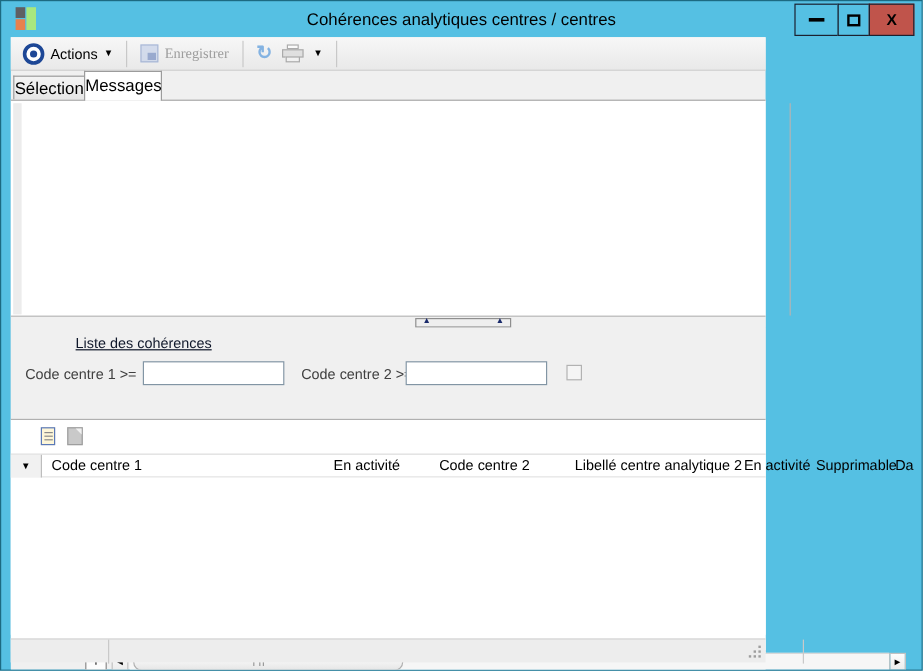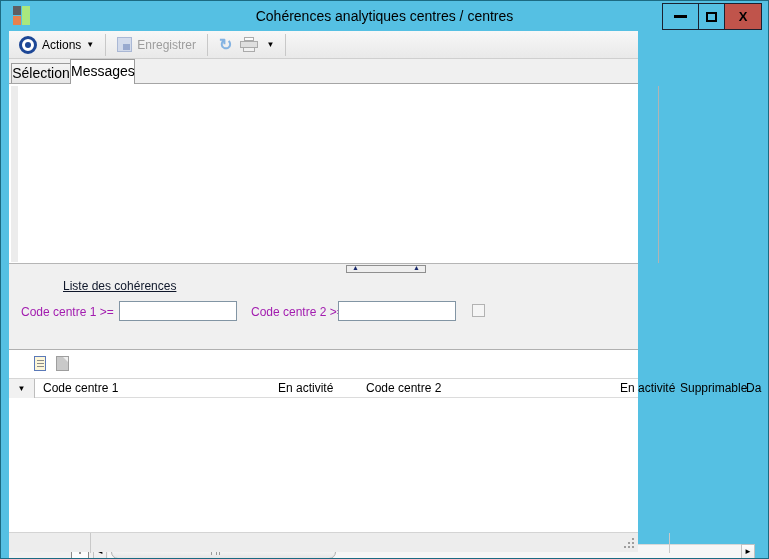--- a/index.html
+++ b/index.html
@@ -22,21 +22,21 @@
   .max-glyph{width:11px;height:10px;border:2px solid #000;display:block;background:transparent;}
 
   
   .inner{position:absolute;left:8px;top:30px;width:629px;height:521px;background:#f0f0f0;}
 
   
   .toolbar{position:absolute;left:0;top:0;width:100%;height:28px;background:linear-gradient(#f7f7f7,#e9e9e9);border-bottom:1px solid #cfcfcf;display:flex;align-items:center;padding-left:6px;}
   .tb-sep{width:1px;height:22px;background:#c8c8c8;margin:0 7px;}
   .tb-btn{display:flex;align-items:center;gap:5px;padding:2px 4px;cursor:pointer;}
   .tb-label{font-size:12px;color:#000;}
-  .tb-label.disabled{color:#9d9d9d;}
+  .tb-label.disabled{color:#9d9d9d;font-family:Liberation Serif, serif;}
   .caret{font-size:8px;color:#000;line-height:1;}
   .target-icon{width:18px;height:18px;border:3px solid #1d4796;border-radius:50%;background:#fff;display:flex;align-items:center;justify-content:center;}
   .target-icon span{width:6px;height:6px;border-radius:50%;background:#1d4796;display:block;}
   .save-icon{width:15px;height:15px;background:#c9d4ea;border:1px solid #93a6cd;position:relative;opacity:.75;}
   .save-icon span{position:absolute;right:1px;bottom:1px;width:7px;height:6px;background:#7d93c4;display:block;}
   .refresh-icon{font-size:16px;line-height:16px;color:#84b3e2;font-weight:bold;}
   .printer-icon{position:relative;width:18px;height:15px;opacity:.8;}
   .printer-icon .p-top{position:absolute;left:4px;top:0;width:10px;height:4px;background:#fdfdfd;border:1px solid #9a9a9a;}
   .printer-icon .p-body{position:absolute;left:0;top:4px;width:18px;height:7px;background:#dcdcdc;border:1px solid #9a9a9a;}
   .printer-icon .p-tray{position:absolute;left:3px;top:10px;width:12px;height:5px;background:#f2f2f2;border:1px solid #9a9a9a;}
@@ -55,21 +55,21 @@
   
   .splitstrip{position:absolute;left:0;top:233px;width:100%;height:9px;background:#f0f0f0;}
   .splitter{position:absolute;left:337px;top:1px;width:80px;height:8px;background:#efefef;border:1px solid #8f8f8f;cursor:row-resize;}
   .split-tri{position:absolute;top:-2px;font-size:7px;line-height:8px;color:#1a2a6b;}
   .split-tri.l{left:5px;}
   .split-tri.r{right:5px;}
 
   
   .filterblock{position:absolute;left:0;top:242px;width:100%;height:76px;background:#f0f0f0;}
   .section-title{position:absolute;left:54px;top:6px;font-size:12px;color:#0f172a;text-decoration:underline;}
-  .flabel{position:absolute;top:32px;font-size:12px;color:#a21caf;}
+  .flabel{position:absolute;top:32px;font-size:12px;color:#404040;}
   .flabel.c1{left:12px;}
   .flabel.c2{left:242px;}
   .finput{position:absolute;top:28px;width:118px;height:20px;border:1px solid #8295a4;background:#fff;font-size:12px;padding:0 3px;font-family:"Liberation Sans",sans-serif;}
   .finput.c1{left:110px;}
   .finput.c2{left:329px;}
   .checkbox{position:absolute;left:463px;top:31px;width:13px;height:13px;border:1px solid #b2b2b2;background:#f5f5f5;cursor:default;}
   .cblabel{position:absolute;left:483px;top:32px;font-size:12px;color:#a3a3a3;}
 
   
   .gridblock{position:absolute;left:0;top:318px;width:100%;height:180px;background:#fff;border-top:1px solid #b0b0b0;}
@@ -200,20 +200,21 @@
         <div class="gray-icon">
             <span></span>
           </div>
       </div>
 
       <div class="grid-header">
         <div class="sel-cell">▼</div>
         <div class="col" style="left:34px">Code centre 1</div>
         <div class="col" style="left:269px">En activité</div>
         <div class="col" style="left:357px">Code centre 2</div>
+        <div class="col" style="left:470px">Libellé centre analytique 2</div>
         <div class="col" style="left:611px">En activité</div>
         <div class="col" style="left:671px">Supprimable</div>
         <div class="col" style="left:737px">Da</div>
       </div>
       <div class="sel-line"></div>
 
       <div class="grid-body"></div>
 
       <div class="hscroll-row">
         <div class="plus-btn">+</div>

